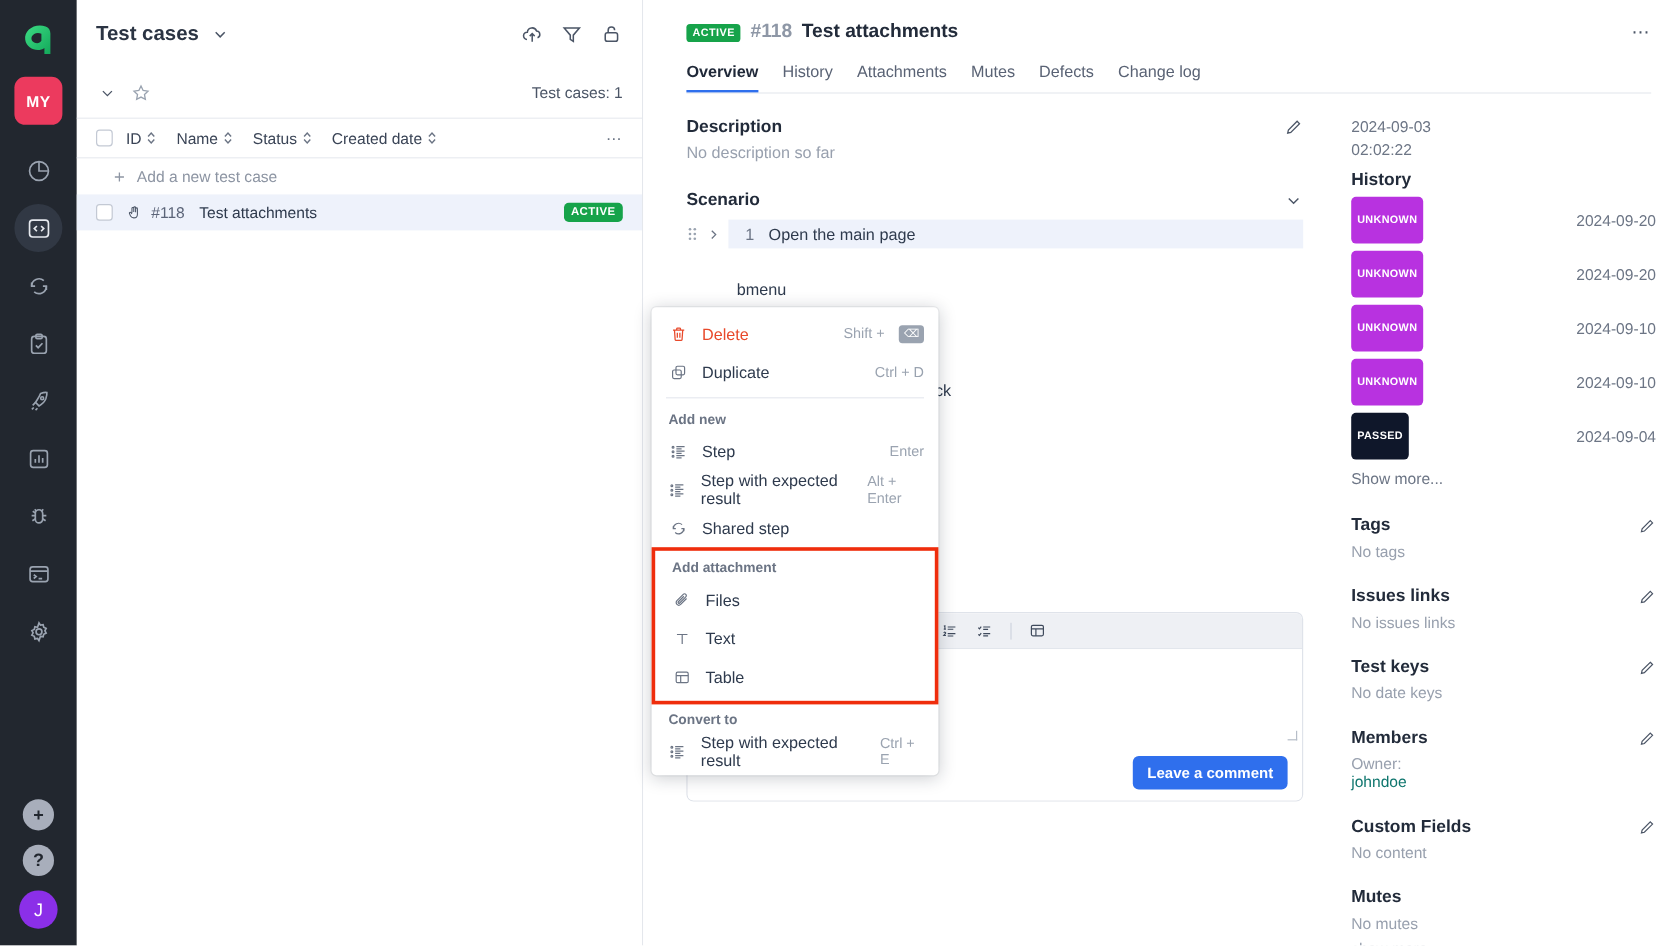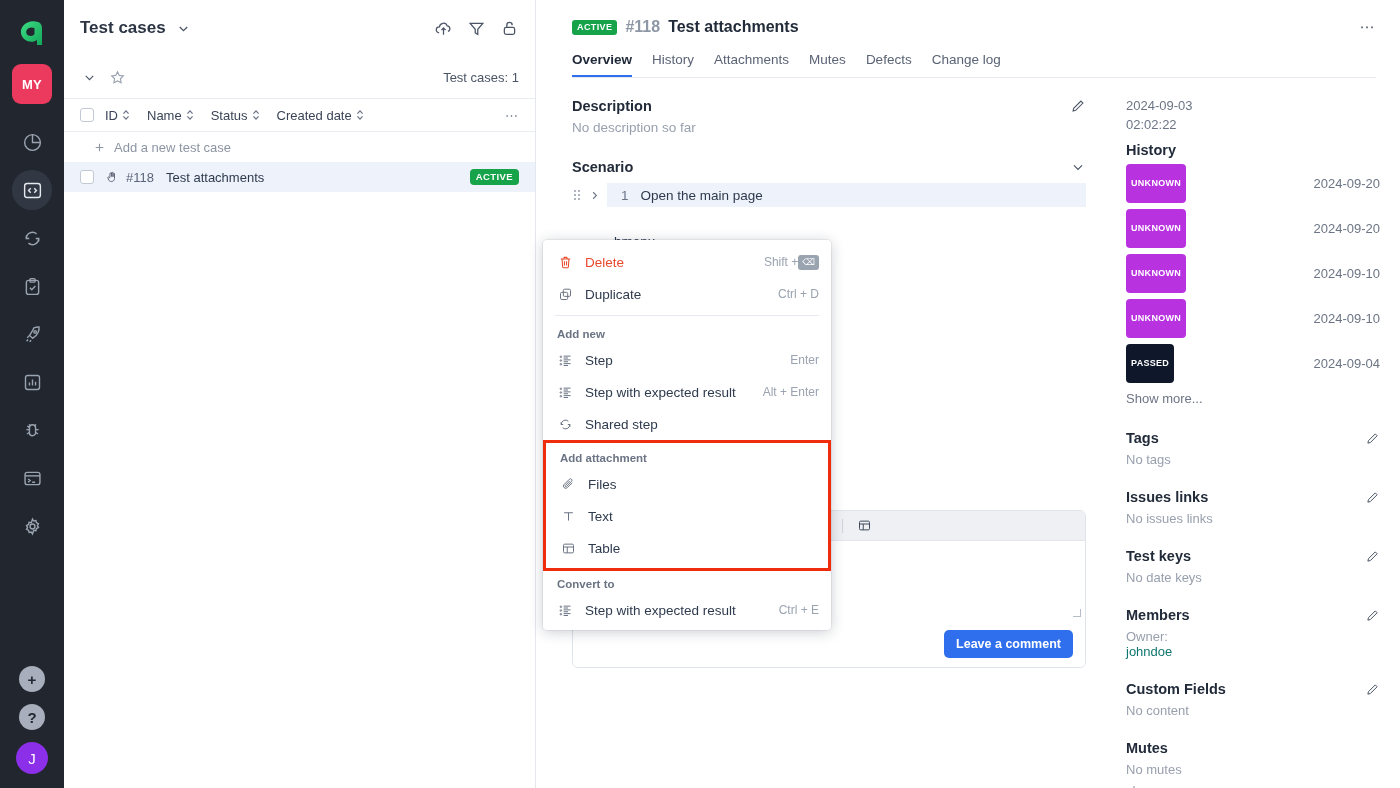--- a/index.html
+++ b/index.html
@@ -166,33 +166,33 @@
   .hist-row { display: flex; align-items: center; margin-top: 6px; }
   .hist-badge {
     font-size: 9px; font-weight: bold; color: #fff; padding: 15px 5px;
     border-radius: 4px; letter-spacing: .3px; line-height: 1;
   }
   .hist-date { margin-left: auto; font-size: 13px; color: #6c7585; }
   .show-more { font-size: 13px; color: #6c7585; margin-top: 8px; cursor: pointer; }
 
   
   .ctx {
-    position: absolute; left: 543px; top: 240px; width: 288px;
+    position: absolute; left: 543px; top: 256px; width: 239px;
     background: #fff; border-radius: 4px;
     box-shadow: 0 2px 14px rgba(20,28,45,.22), 0 0 0 1px rgba(20,28,45,.06);
     padding: 6px 0 4px 0; z-index: 50;
   }
   .ctx-item {
     height: 32px; display: flex; align-items: center; gap: 12px;
     padding: 0 12px 0 14px; font-size: 13.5px; color: #2e3a4d; cursor: pointer;
   }
   .ctx-item .ci { width: 16px; display: flex; align-items: center; justify-content: center; color: #6b7484; }
   .ctx-item.danger { color: #e8492b; }
   .ctx-item.danger .ci { color: #e8492b; }
-  .ctx-sc { margin-left: auto; font-size: 12px; color: #9aa3b0; display: flex; align-items: center; gap: 0; }
+  .ctx-sc { margin-left: auto; font-size: 12px; color: #9aa3b0; display: flex; align-items: center; gap: 12px; }
   .ctx-div { height: 1px; background: #e6e9ef; margin: 5px 12px; }
   .ctx-label { font-size: 11.5px; font-weight: bold; color: #6b7484; padding: 7px 14px 4px 14px; }
   .ctx-hl {
     border: 3px solid #ef2d0c; margin: 0; padding: 2px 0 4px 0;
   }
   .bksp {
     background: #9aa3b0; color: #fff; border-radius: 3px; font-size: 9px;
     padding: 1px 4px; line-height: 13px; display:inline-block;
   }
   svg { display: block; }

